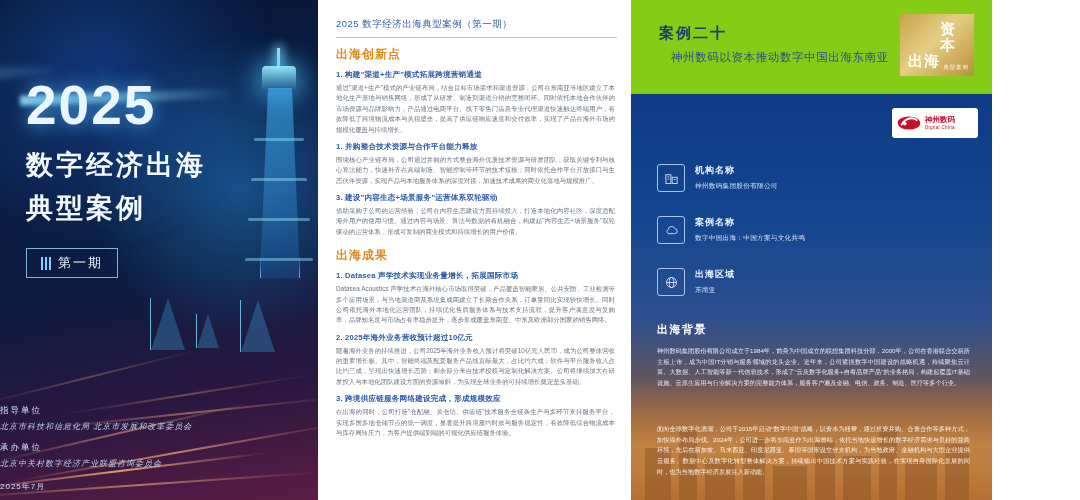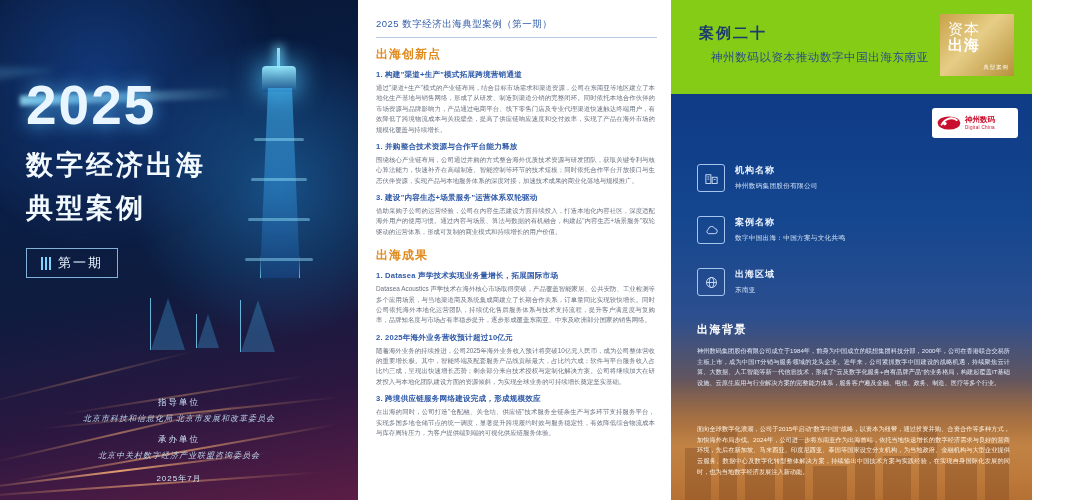--- a/index.html
+++ b/index.html
@@ -5,21 +5,21 @@
   html,body{margin:0;padding:0;}
   body{
     width:1080px;height:500px;overflow:hidden;
     font-family:"Liberation Sans",sans-serif;
     background:#ffffff;
   }
   .page{position:relative;width:1080px;height:500px;display:flex;}
 
   
   .cover{
-    position:relative;width:358px;height:500px;overflow:hidden;
+    position:relative;width:318px;height:500px;overflow:hidden;
     background:linear-gradient(170deg,#071634 0%,#0a1f46 30%,#0d1c3f 55%,#2a1740 78%,#5b1d45 100%);
     color:#fff;
   }
   .cover .glow1{
     position:absolute;left:-40px;top:-60px;width:340px;height:320px;border-radius:50%;
     background:radial-gradient(circle at 40% 40%,rgba(30,90,190,.45),rgba(10,30,70,0) 65%);
     filter:blur(4px);
   }
   .cover .glow2{
     position:absolute;right:-80px;top:40px;width:320px;height:330px;border-radius:50%;
@@ -80,21 +80,21 @@
     color:#eaf6ff;text-shadow:0 0 18px rgba(90,190,255,.85);
   }
   .cover-l1{font-size:27px;font-weight:bold;margin-top:14px;letter-spacing:3px;color:#f2f9ff;}
   .cover-l2{font-size:27px;font-weight:bold;margin-top:7px;letter-spacing:3px;color:#f2f9ff;}
   .issue{
     margin-top:22px;display:inline-flex;align-items:center;gap:7px;
     border:1px solid rgba(160,215,255,.8);padding:5px 14px;font-size:13px;letter-spacing:2px;color:#e8f4ff;
   }
   .issue .bars{display:inline-block;width:10px;height:13px;
     background:linear-gradient(90deg,#7fd4ff 0 2px,transparent 2px 4px,#7fd4ff 4px 6px,transparent 6px 8px,#7fd4ff 8px 10px);}
-  .cover-foot{position:absolute;left:0;bottom:16px;width:358px;text-align:center;z-index:6;}
+  .cover-foot{position:absolute;left:0;bottom:8px;width:358px;text-align:left;z-index:6;}
   .cf-label{font-size:8.5px;color:#cfe3f5;letter-spacing:2px;margin-bottom:4px;}
   .cf-org{font-size:8px;color:#b9d3ea;letter-spacing:1px;margin-bottom:10px;font-style:italic;}
   .cf-date{font-size:8px;color:#cfe3f5;letter-spacing:1px;margin-top:12px;}
 
   
   .textpage{position:relative;width:289px;height:500px;background:#ffffff;padding:12px;overflow:hidden;}
   .tp-head{
     position:absolute;left:18px;top:18px;right:14px;font-size:9.5px;color:#2f5aa8;letter-spacing:.5px;
     padding-bottom:6px;border-bottom:1px solid #b9c8e0;
   }
@@ -114,21 +114,21 @@
   .cp-top{
     position:absolute;left:0;top:0;width:361px;height:94px;background:#84cc16;
   }
   .cp-case-no{position:absolute;left:28px;top:24px;font-size:15px;font-weight:bold;color:#1e3a6e;letter-spacing:2px;}
   .cp-case-title{position:absolute;left:40px;top:50px;font-size:11.5px;color:#2b4c86;letter-spacing:.6px;}
   .cp-badge{
     position:absolute;right:18px;top:14px;width:74px;height:62px;
     background:linear-gradient(135deg,#c9a24a,#e6cd86 45%,#b8913c);
     color:#fff;padding:7px 8px;box-sizing:border-box;
   }
-  .cp-badge .b1{font-size:15px;font-weight:normal;line-height:1.05;letter-spacing:1px;}
+  .cp-badge .b1{font-size:15px;font-weight:bold;line-height:1.05;letter-spacing:1px;margin-left:32px;}
   .cp-badge .b2{font-size:15px;font-weight:bold;line-height:1.05;letter-spacing:1px;}
   .cp-badge .b3{position:absolute;right:5px;bottom:5px;font-size:5.4px;letter-spacing:1px;opacity:.95;}
 
   .cp-main{
     position:absolute;left:0;top:94px;width:361px;height:406px;
     background:linear-gradient(180deg,#0f3a86 0%,#14468f 30%,#2c4f8f 55%,#8c5a3a 82%,#c98a46 100%);
     color:#fff;overflow:hidden;
   }
   .cp-city{
     position:absolute;left:0;bottom:0;width:361px;height:120px;

